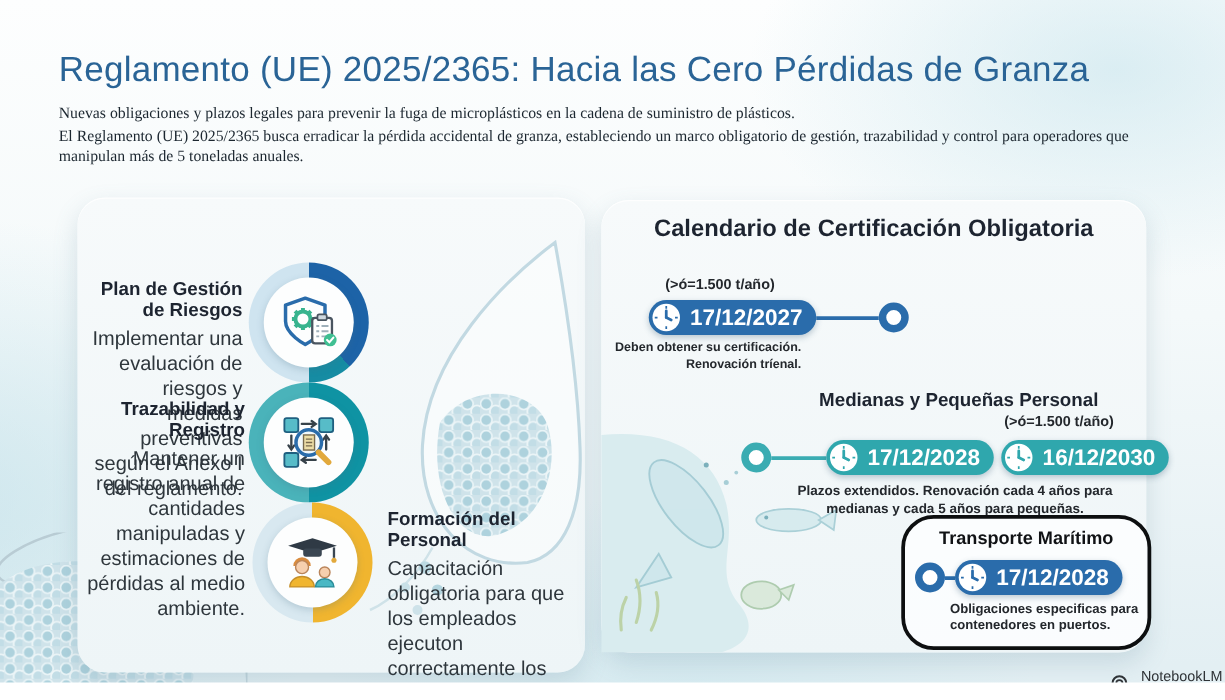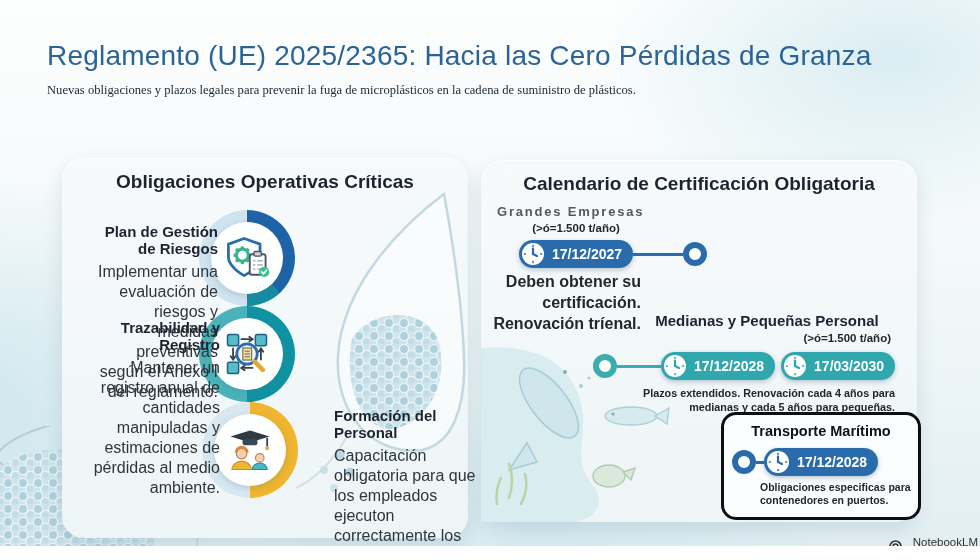--- a/index.html
+++ b/index.html
@@ -27,46 +27,46 @@
   .card-left{left:62px; top:158px; width:406px; height:380px;}
   .card-right{left:481px; top:160px; width:436px; height:362px;}
 
   
   .ring{position:absolute; width:96px; height:96px; border-radius:50%; display:flex; align-items:center; justify-content:center;}
   .ring .inner{width:72px; height:72px; border-radius:50%; background:#fdfefe; box-shadow:0 2px 6px rgba(70,110,130,.25); display:flex; align-items:center; justify-content:center;}
   .ring1{left:137px; top:52px; background:conic-gradient(from 0deg,#1d63a7 0 38%, #168ca3 38% 50%, #cfe4f0 50% 100%);}
   .ring2{left:137px; top:148px; background:conic-gradient(from 0deg,#0f93a3 0 50%, #4ab3ba 50% 100%);}
   .ring3{left:140px; top:244px; background:conic-gradient(from 0deg,#f0b52f 0 50%, #d8e8f0 50% 100%);}
 
-  .ob-item{position:absolute; color:#262d33;margin-left:24px;}
+  .ob-item{position:absolute; color:#262d33;}
   .ob-item h3{margin:0 0 4px 0; font-size:15px; line-height:1.12; color:#1d2430;}
   .ob-item p{margin:0; font-size:16px; line-height:1.25; font-weight:normal; color:#2e363c;}
   .ob1{left:4px; top:66px; width:128px; text-align:right;}
   .ob2{left:0px;  top:162px; width:134px; text-align:right;}
   .ob3{left:248px; top:250px; width:154px; text-align:left;}
 
   
   .group-label{font-weight:bold; color:#54595f;}
   .g1-name{position:absolute; left:16px; top:44px; width:170px; font-size:13px; letter-spacing:1.8px;}
   .g1-threshold{position:absolute; left:30px; top:62px; width:130px; text-align:center; font-size:11.5px; font-weight:bold; color:#23272c;}
   .g1-row{position:absolute; left:38px; top:80px;}
-  .g1-note{position:absolute; left:8px; top:112px; width:152px; text-align:right; font-size:16px; font-weight:bold; color:#23272c; line-height:1.3;}
+  .g1-note{position:absolute; left:8px; top:112px; width:152px; text-align:right; font-size:10px; font-weight:bold; color:#23272c; line-height:1.3;}
 
   .g2-name{position:absolute; left:150px; top:152px; width:272px; text-align:center; font-size:15px; font-weight:bold; color:#1d2430;}
   .g2-threshold{position:absolute; left:150px; top:172px; width:260px; text-align:right; font-size:11.5px; font-weight:bold; color:#23272c;}
   .g2-row{position:absolute; left:112px; top:192px;}
-  .g2-note{position:absolute; left:152px; top:226px; width:262px; text-align:right; font-size:10.8px; font-weight:bold; color:#23272c; line-height:1.3;}
-
-  .transport-box{position:absolute; left:240px; top:252px; width:194px; height:102px; border:3.5px solid #0d0f10; border-radius:15px; background:rgba(252,254,255,.82);}
+  .g2-note{position:absolute; left:152px; top:226px; width:262px; text-align:center; font-size:10.8px; font-weight:bold; color:#23272c; line-height:1.3;}
+
+  .transport-box{position:absolute; left:240px; top:252px; width:194px; height:102px; border:3.5px solid #0d0f10; border-radius:26px; background:rgba(252,254,255,.82);}
   .t-name{position:absolute; left:0; right:0; top:8px; text-align:center; font-size:14.5px; font-weight:bold; color:#101215;}
   .t-row{position:absolute; left:8px; top:33px;}
   .t-note{position:absolute; left:14px; top:66px; width:172px; font-size:10.5px; font-weight:bold; color:#23272c; line-height:1.28;margin-left:22px;}
 
   .tl-row{display:flex; align-items:center;}
-  .pill{display:flex; align-items:center; height:28px; border-radius:999px; padding:0 11px 0 2px; color:#fff; font-weight:bold; font-size:14px; white-space:nowrap; box-shadow:0 2px 5px rgba(40,80,110,.3);}
+  .pill{display:flex; align-items:center; height:28px; border-radius:999px; padding:0 11px 0 2px; color:#fff; font-weight:bold; font-size:18px; white-space:nowrap; box-shadow:0 2px 5px rgba(40,80,110,.3);}
   .pill.blue{background:#2a6cab;}
   .pill.teal{background:#2fa7ad;}
   .clockwrap{width:24px; height:24px; margin-right:7px; flex:0 0 auto;}
   .pill.blue .clockwrap{color:#2a6cab;}
   .pill.teal .clockwrap{color:#2fa7ad;}
   .node{width:12px; height:12px; border-radius:50%; background:#fff; flex:0 0 auto;}
   .node.blue{border:6px solid #2a6cab;}
   .node.teal{border:6px solid #3aacb2;}
   .link{height:3px; flex:0 0 auto;}
   .link.blue{background:#2a6cab;}
@@ -93,35 +93,35 @@
       </pattern>
     </defs>
     <ellipse cx="70" cy="18" rx="62" ry="20" fill="none" stroke="#b9ccd4" stroke-width="2" transform="rotate(-14 70 18)"></ellipse>
     <path d="M120 8 C150 20 165 55 160 122 L210 122 L205 40 C190 15 150 0 120 8 Z" fill="none" stroke="#c3d6dd" stroke-width="2"></path>
     <path d="M2 50 C30 18 95 14 135 40 C162 58 170 92 166 122 L0 122 Z" fill="url(#pel)"></path>
   </svg>
 
   <div class="page-title">Reglamento (UE) 2025/2365: Hacia las Cero Pérdidas de Granza</div>
   <div class="intro">
     <p>Nuevas obligaciones y plazos legales para prevenir la fuga de microplásticos en la cadena de suministro de plásticos.</p>
+    <p>El Reglamento (UE) 2025/2365 busca erradicar la pérdida accidental de granza, estableciendo un marco obligatorio de gestión, trazabilidad y control para operadores que manipulan más de 5 toneladas anuales.</p>
   </div>
 
   <div class="card card-left">
 
     <svg class="deco" style="left:232px; top:30px;" width="174" height="340" viewBox="0 0 174 340">
       <path d="M150 6 C110 36 48 96 44 168 C41 228 80 268 128 262 C158 256 172 220 170 170 C168 110 158 50 150 6 Z" fill="rgba(255,255,255,.45)" stroke="#c2d9e2" stroke-width="2.5"></path>
       <path d="M58 150 C80 118 132 120 144 152 C154 184 142 228 104 240 C72 248 48 204 58 150 Z" fill="url(#pel)"></path>
       <path d="M52 250 C40 272 20 292 2 300" fill="none" stroke="#cfe2e8" stroke-width="2"></path>
       <circle cx="46" cy="266" r="5" fill="#bcd9e2"></circle>
         <circle cx="30" cy="282" r="4" fill="#c8e0e7"></circle>
       <circle cx="56" cy="284" r="4.5" fill="#b4d5df"></circle>
         <circle cx="40" cy="300" r="4" fill="#cde2e9"></circle>
     </svg>
 
-    <div class="card-title">Obligaciones Operativas Críticas</div>
 
     <div class="ring ring1">
       <div class="inner">
         <svg width="52" height="52" viewBox="0 0 56 56">
           <path d="M25 7 L42 13 V27 C42 38 25 47 25 47 C25 47 8 38 8 27 V13 Z" fill="#fdfefe" stroke="#2a6cab" stroke-width="3" stroke-linejoin="round"></path>
           <g stroke="#38b48e" stroke-width="3.4" fill="none">
             <circle cx="23" cy="25" r="6.5"></circle>
             <line x1="23" y1="15.5" x2="23" y2="18.5"></line>
               <line x1="23" y1="31.5" x2="23" y2="34.5"></line>
             <line x1="13.5" y1="25" x2="16.5" y2="25"></line>
@@ -221,21 +221,20 @@
         <ellipse cx="128" cy="168" rx="16" ry="11" fill="#d8e8d8" stroke="#a8c8a8" stroke-width="1.4"></ellipse>
         <path d="M142 164 L154 160 L150 172 Z" fill="#d8e8d8" stroke="#a8c8a8" stroke-width="1.4"></path>
         <path d="M28 190 q6 -18 0 -34 M40 196 q8 -16 4 -30 M16 196 q-2 -14 4 -26" fill="none" stroke="#b9d0a0" stroke-width="2.5" stroke-linecap="round"></path>
         <circle cx="100" cy="78" r="2" fill="#9fc9d2"></circle>
           <circle cx="108" cy="70" r="1.5" fill="#9fc9d2"></circle>
       </g>
     </svg>
 
     <div class="card-title">Calendario de Certificación Obligatoria</div>
 
-    <div class="group-label g1-name">Grandes Empresas</div>
     <div class="g1-threshold">(&gt;ó=1.500 t/año)</div>
     <div class="tl-row g1-row">
       <div class="pill blue">
         <span class="clockwrap">
           <svg width="24" height="24" viewBox="0 0 24 24">
             <circle cx="12" cy="12" r="11" fill="#fff"></circle>
             <g stroke="currentColor" stroke-width="1.4">
                 <line x1="12" y1="2.8" x2="12" y2="5"></line>
                 <line x1="12" y1="19" x2="12" y2="21.2"></line>
                 <line x1="2.8" y1="12" x2="5" y2="12"></line>
@@ -287,21 +286,21 @@
                 <line x1="12" y1="19" x2="12" y2="21.2"></line>
                 <line x1="2.8" y1="12" x2="5" y2="12"></line>
                 <line x1="19" y1="12" x2="21.2" y2="12"></line>
               </g>
             <g stroke="currentColor" stroke-width="2.2" stroke-linecap="round">
                 <line x1="12" y1="12" x2="12" y2="6.6"></line>
                 <line x1="12" y1="12" x2="16" y2="14"></line>
               </g>
           </svg>
         </span>
-        <span>17/03/2030</span>
+        <span>16/12/2030</span>
       </div>
     </div>
     <div class="g2-note">Plazos extendidos. Renovación cada 4 años para medianas y cada 5 años para pequeñas.</div>
 
     <div class="transport-box">
       <div class="t-name">Transporte Marítimo</div>
       <div class="tl-row t-row">
         <div class="node blue"></div>
         <div class="link blue" style="width:8px;"></div>
         <div class="pill blue">

